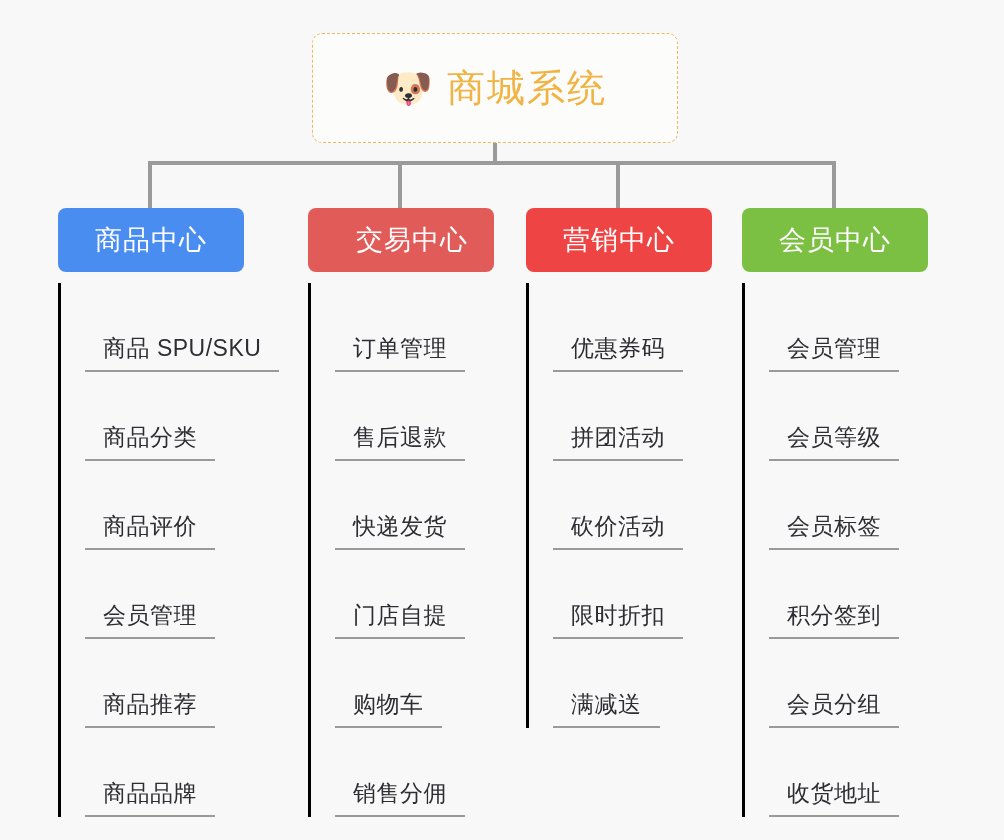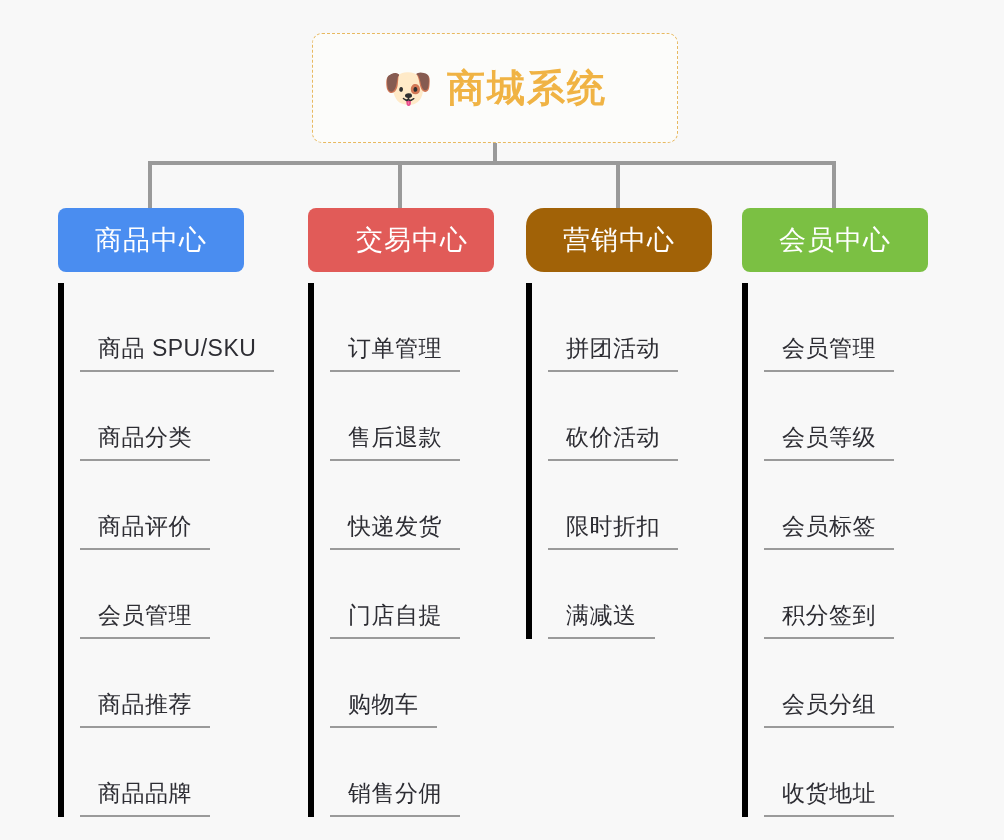--- a/index.html
+++ b/index.html
@@ -38,21 +38,20 @@
   .root-emoji {
     font-size: 40px;
     line-height: 1;
     display: block;
   }
   .root-title {
     font-size: 38px;
     color: #f0b344;
     letter-spacing: 2px;
     white-space: nowrap;
-    font-weight: bold;
   }
 
   
   .conn {
     position: absolute;
     background: #9a9a9a;
   }
   .conn-stem {
     left: 493px;
     top: 143px;
@@ -84,22 +83,22 @@
     align-items: center;
     justify-content: center;
     color: #ffffff;
     font-size: 27px;
     letter-spacing: 1px;
     white-space: nowrap;
   }
   .col-body {
     position: relative;
     margin-top: 11px;
-    padding-left: 16px;
-    border-left: 6px solid #000000;
+    padding-left: 24px;
+    border-left: 3px solid #000000;
   }
   .leaf {
     height: 89px;
     box-sizing: border-box;
     display: flex;
     align-items: flex-end;
     justify-content: flex-start;
   }
   .leaf-label {
     display: inline-block;
@@ -174,24 +173,27 @@
       <div class="leaf">
           <span class="leaf-label">购物车</span>
         </div>
       <div class="leaf">
           <span class="leaf-label">销售分佣</span>
         </div>
     </div>
   </div>
 
   <div class="column" style="left:526px; width:186px;">
-    <div class="col-header" style="background: #a16207; border-radius: 18px;">
+    <div class="col-header" style="background: #ef4444;">
       <span>营销中心</span>
     </div>
     <div class="col-body">
+      <div class="leaf">
+          <span class="leaf-label">优惠券码</span>
+        </div>
       <div class="leaf">
           <span class="leaf-label">拼团活动</span>
         </div>
       <div class="leaf">
           <span class="leaf-label">砍价活动</span>
         </div>
       <div class="leaf">
           <span class="leaf-label">限时折扣</span>
         </div>
       <div class="leaf">

